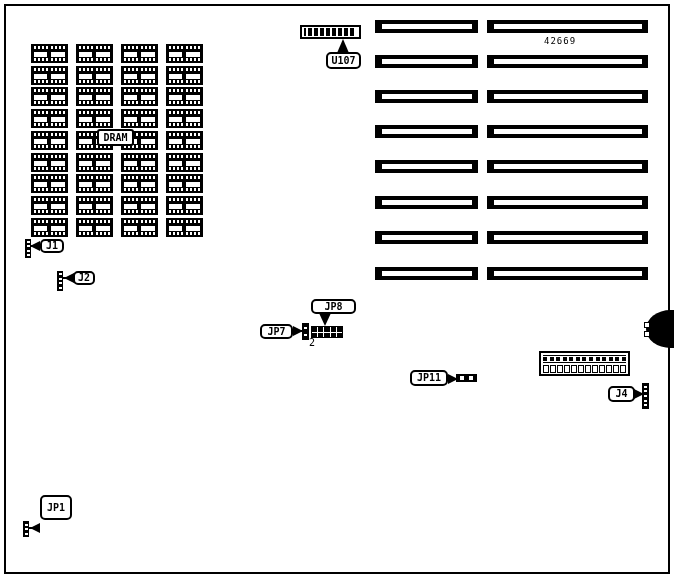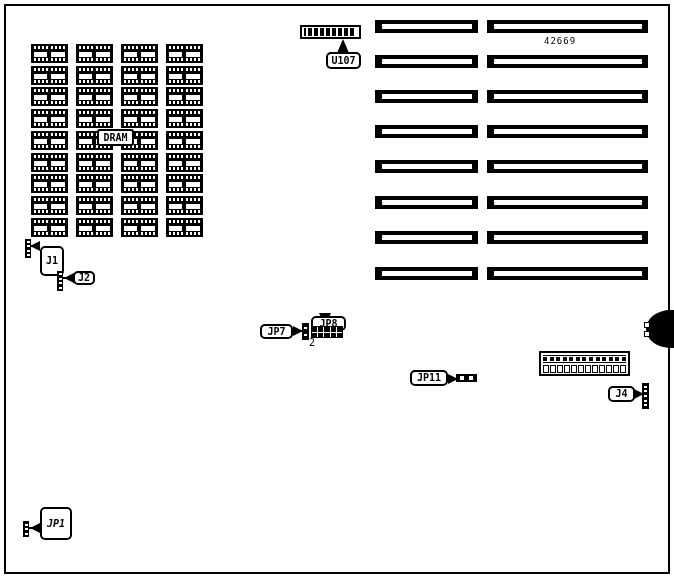--- a/index.html
+++ b/index.html
@@ -52,25 +52,25 @@
   
   #kbd{position:absolute;left:646px;top:310px;width:28px;height:38px;background:#000;
        border-radius:26px 0 0 26px / 20px 0 0 20px;}
   .kbd-pin{position:absolute;width:6px;height:6px;background:#fff;border:1px solid #000;box-sizing:border-box;}
   
   #partnum{position:absolute;left:544px;top:36px;font-size:9px;line-height:10px;letter-spacing:1px;font-weight:normal;}
   #pin2{position:absolute;left:309px;top:337px;font-size:10px;line-height:11px;font-weight:normal;}
   
   #dram-label{left:97px;top:129px;width:37px;height:17px;border-radius:3px;z-index:5;}
   
-  #co-j1{left:40px;top:246px;width:24px;height:30px;}
+  #co-j1{left:40px;top:239px;width:24px;height:14px;}
   #co-j2{left:73px;top:271px;width:22px;height:14px;}
-  #co-jp1{left:40px;top:507px;width:32px;height:33px;font-style:italic;}
+  #co-jp1{left:40px;top:495px;width:32px;height:25px;}
   #co-jp7{left:260px;top:324px;width:33px;height:15px;}
-  #co-jp8{left:311px;top:316px;width:35px;height:15px;}
+  #co-jp8{left:311px;top:299px;width:45px;height:15px;}
   #co-jp11{left:410px;top:370px;width:38px;height:16px;}
   #co-j4{left:608px;top:386px;width:27px;height:16px;}
   #co-u107{left:326px;top:52px;width:35px;height:17px;}
 </style>
 </head>
 <body>
 
 <div id="page">
   <div id="frame"></div>
 

